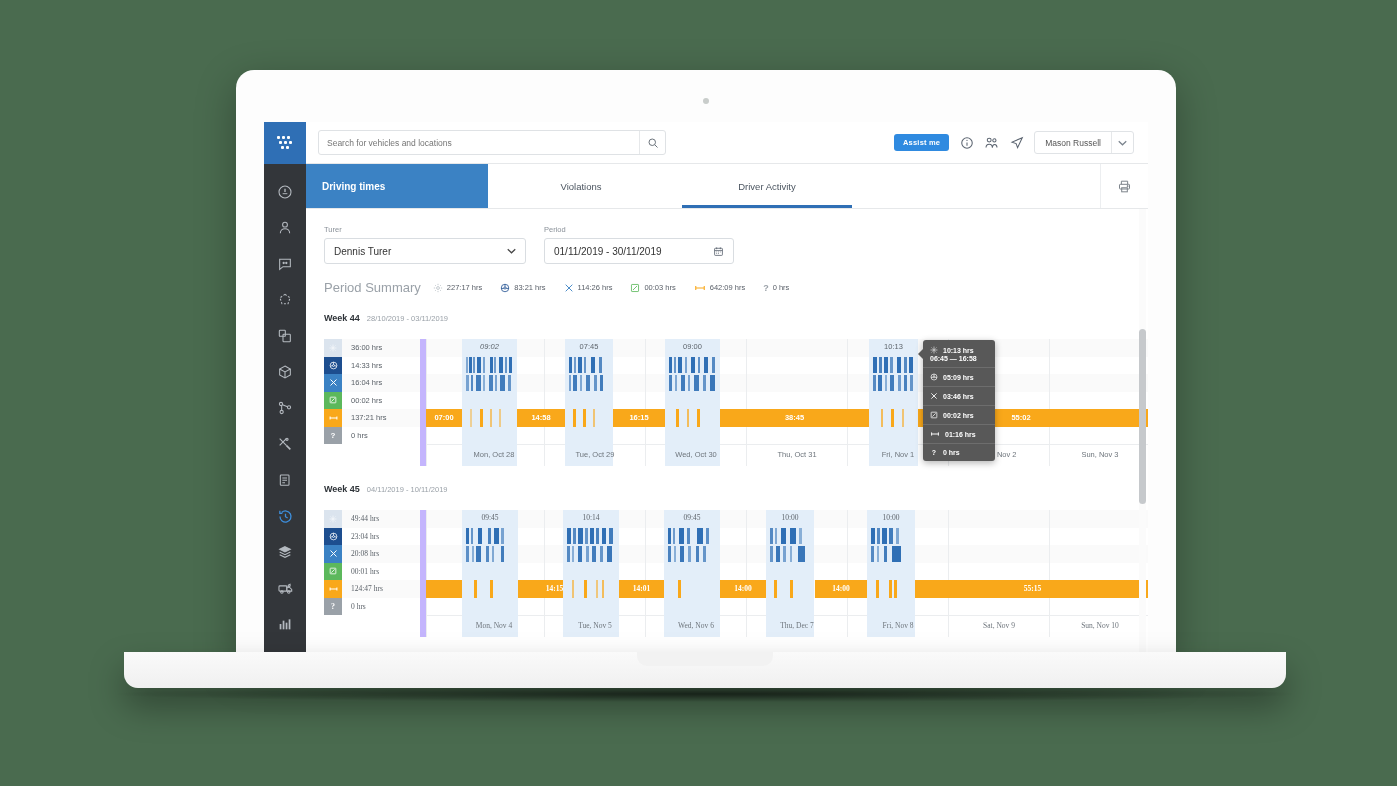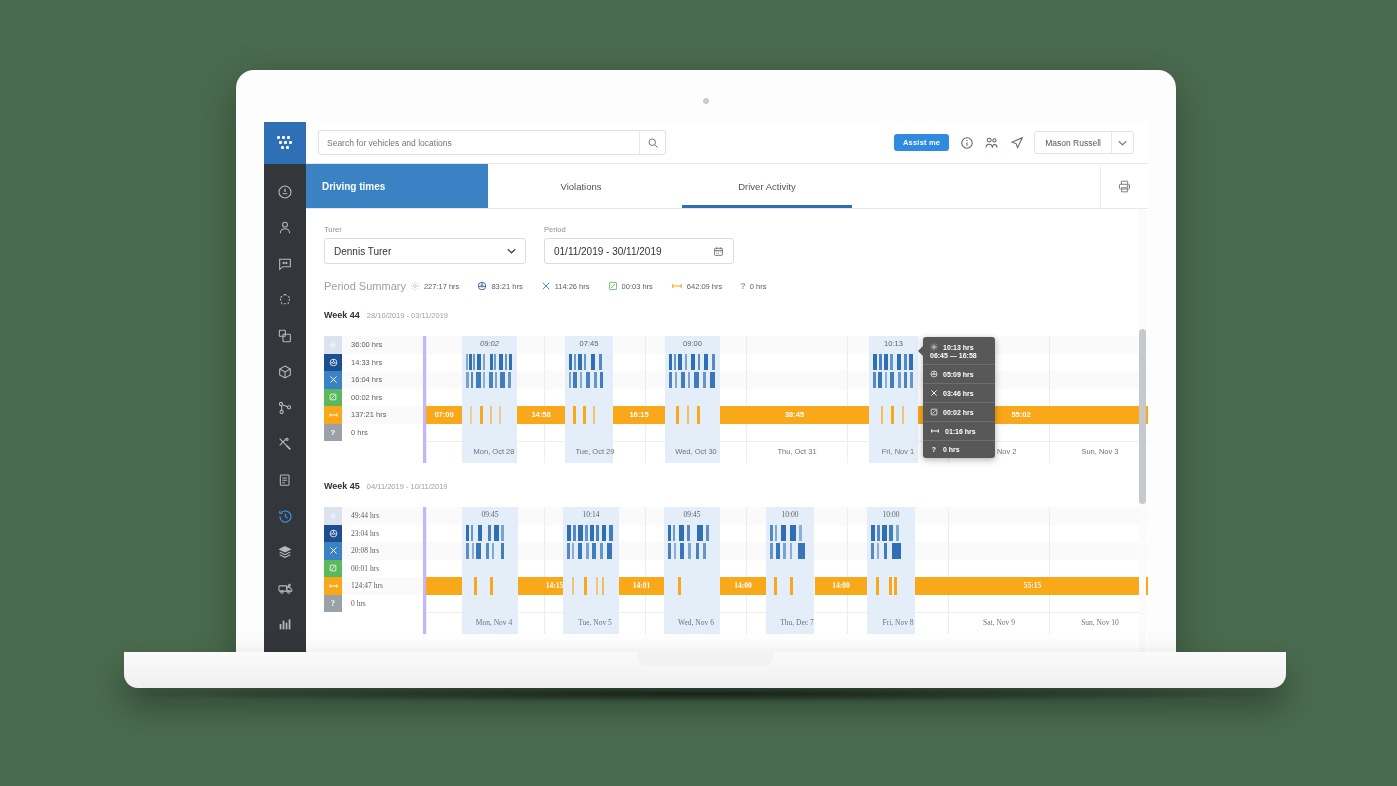--- a/index.html
+++ b/index.html
@@ -91,31 +91,31 @@
   .content { position: absolute; left: 42px; top: 87px; right: 0; bottom: 0;
     background: #fff; overflow: hidden; }
   .filters { padding: 16px 18px 0 18px; display: flex; gap: 18px; }
   .field-label { font-size: 7.5px; color: #8a9199; margin-bottom: 4px; }
   .sel-box { width: 202px; height: 26px; border: 1px solid #d9dde1; border-radius: 3px;
     display: flex; align-items: center; padding: 0 9px; font-size: 10px; color: #333; }
   .sel-box .caret { margin-left: auto; color: #5b6470; font-size: 9px; }
   .date-box { width: 190px; }
 
   .summary { display: flex; align-items: center; gap: 4px; padding: 16px 18px 0 18px; }
-  .summary-label { font-size: 11px; color: #9aa1a8; }
+  .summary-label { font-size: 13px; color: #9aa1a8; margin-right: 8px; }
   .sum-item { display: flex; align-items: center; gap: 4px; margin-right: 14px; }
   .sum-item span { font-size: 7.5px; color: #5a6069; }
 
   .weekhdr { padding: 18px 18px 0 18px; display: flex; align-items: baseline; gap: 7px; }
   .weekhdr b { font-size: 9px; color: #2e3338; }
   .weekhdr em { font-style: normal; font-size: 7.5px; color: #9aa1a8; }
 
   
   .tl { margin: 16px 0 0 18px; position: relative; display: flex; }
-  .tl-labels { width: 102px; flex: 0 0 102px; border-right: 3px solid #c4b5fd; }
+  .tl-labels { width: 102px; flex: 0 0 102px; border-right: 6px solid #c4b5fd; }
   .tl-row { height: 17.5px; display: flex; align-items: center; }
   .tl-row .badge { width: 18px; height: 17.5px; display: flex; align-items: center;
     justify-content: center; color: #fff; flex: 0 0 18px; }
   .tl-row .val { font-size: 7.5px; color: #585f66; padding-left: 9px; }
   .tl-row.alt { background: #fafafa; }
   .tl-axis-cell { height: 22px; }
 
   .tl-plot { position: relative; flex: 1; }
   .tl-bg-row { height: 17.5px; }
   .tl-bg-row.alt { background: #fafafa; }

